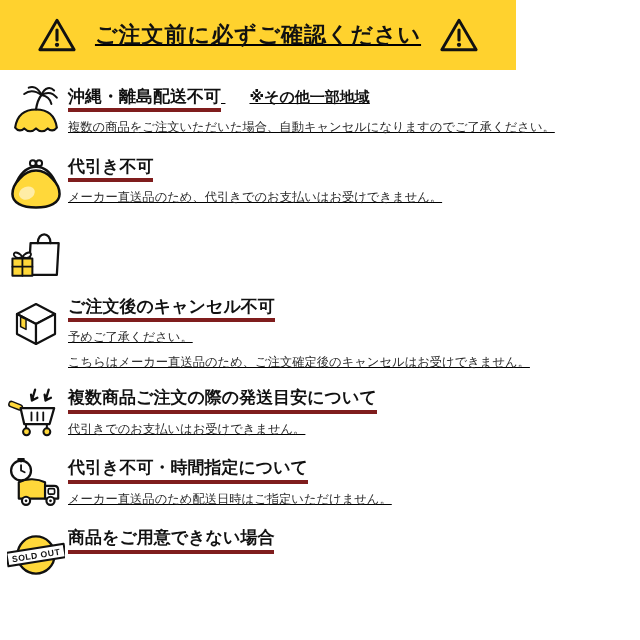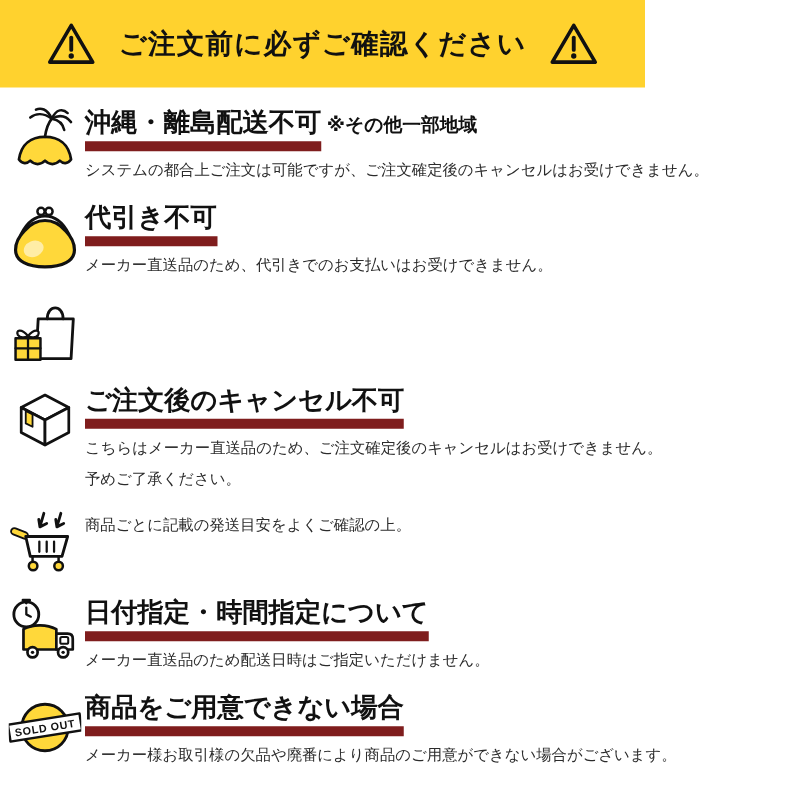--- a/index.html
+++ b/index.html
@@ -6,42 +6,42 @@
     --banner-bg:#ffd22e;
     --accent-yellow:#ffd83a;
     --title-color:#111111;
     --body-color:#2b2b2b;
   }
   html,body{margin:0;padding:0;}
   body{
     width:640px;height:640px;overflow:hidden;background:#ffffff;
     font-family:"Liberation Sans","DejaVu Sans",sans-serif;
   }
-  .page{width:516px;height:640px;position:relative;}
+  .page{width:516px;height:640px;position:relative;text-decoration:underline;}
   
   .banner{
     height:70px;background:var(--banner-bg);
     display:flex;align-items:center;justify-content:center;gap:18px;
   }
   .banner h1{
     margin:0;font-size:22px;font-weight:bold;color:#111;letter-spacing:1px;
   }
   .tri{width:40px;height:36px;display:block;}
   
   .content{padding:14px 2px 0 4px;display:flex;flex-direction:column;gap:11px;}
   .row{display:flex;align-items:flex-start;min-height:58px;}
   .icon-cell{width:64px;flex:0 0 64px;display:flex;justify-content:center;padding-top:1px;}
   .icon-cell svg{width:58px;height:58px;display:block;}
   .text-cell{flex:1;padding-top:2px;min-width:0;}
   .title-line{line-height:1.25;margin-bottom:3px;white-space:nowrap;}
   .title{
-    font-size:21px;font-weight:bold;color:var(--title-color);
-    border-bottom:8px solid #7f1d1d;padding-bottom:1px;display:inline-block;
-  }
-  .title-suffix{font-size:15px;font-weight:bold;color:var(--title-color);margin-left:0;}
+    font-size:17px;font-weight:bold;color:var(--title-color);
+    border-bottom:4px solid #7f1d1d;padding-bottom:1px;display:inline-block;
+  }
+  .title-suffix{font-size:15px;font-weight:bold;color:var(--title-color);margin-left:24px;}
   .body-line{
     font-size:12.3px;color:var(--body-color);line-height:2.0;white-space:nowrap;
   }
   
   .fy{fill:var(--accent-yellow);}
   .fw{fill:#ffffff;}
   .fn{fill:none;}
   .sk{stroke:#111;stroke-linecap:round;stroke-linejoin:round;}
   .hl{fill:rgba(255,255,255,0.55);}
   .sold-text{font-family:"Liberation Sans","DejaVu Sans",sans-serif;font-weight:bold;}
@@ -81,21 +81,21 @@
           <path class="fn sk" stroke-width="2.2" d="M38 11 C42 2 48 2 52 6"></path>
           <path class="fn sk" stroke-width="2.2" d="M38 11 C45 7 51 9 55 14"></path>
           <path class="fn sk" stroke-width="2.2" d="M38 11 C44 12 48 16 49 21"></path>
         </svg>
       </div>
       <div class="text-cell">
         <div class="title-line">
           <span class="title">沖縄・離島配送不可</span>
           <span class="title-suffix">※その他一部地域</span>
         </div>
-        <div class="body-line">システムの都合上ご注文は可能ですが、ご注文確定後のキャンセルはお受けできません。</div>
+        <div class="body-line">複数の商品をご注文いただいた場合、自動キャンセルになりますのでご了承ください。</div>
       </div>
     </div>
 
     <div class="row">
       <div class="icon-cell">
         <svg viewBox="0 0 64 64">
           <path class="fy sk" stroke-width="2.8" d="M14 26 C8 32 6 38 6 43 C6 53 17 58 32 58 C47 58 58 53 58 43 C58 38 56 32 50 26 C44 19 38 17 32 17 C26 17 20 19 14 26 Z"></path>
           <path class="fn sk" stroke-width="2.8" d="M11 29 C17 17 25 13 32 13 C39 13 47 17 53 29"></path>
           <circle class="fw sk" stroke-width="2.2" cx="28.5" cy="9" r="3.2"></circle>
           <circle class="fw sk" stroke-width="2.2" cx="35.5" cy="9" r="3.2"></circle>
@@ -129,80 +129,82 @@
           <path class="fw sk" stroke-width="2.4" d="M32 10 L53 21 L32 32 L11 21 Z"></path>
           <path class="fw sk" stroke-width="2.4" d="M11 21 L11 43 L32 54 L32 32 Z"></path>
           <path class="fw sk" stroke-width="2.4" d="M53 21 L53 43 L32 54 L32 32 Z"></path>
           <path class="fy sk" stroke-width="1.6" d="M15 24 L21 27 L21 38 L15 35 Z"></path>
         </svg>
       </div>
       <div class="text-cell">
         <div class="title-line">
           <span class="title">ご注文後のキャンセル不可</span>
         </div>
+        <div class="body-line">予めご了承ください。</div>
         <div class="body-line">こちらはメーカー直送品のため、ご注文確定後のキャンセルはお受けできません。</div>
-        <div class="body-line">予めご了承ください。</div>
       </div>
     </div>
 
     <div class="row">
       <div class="icon-cell">
         <svg viewBox="0 0 64 64">
           <path class="fn sk" stroke-width="7.5" d="M5 20 L14 23.5"></path>
           <path class="fn" stroke="var(--accent-yellow)" stroke-width="4.2" stroke-linecap="round" d="M5 20 L14 23.5"></path>
           <path class="fw sk" stroke-width="2.5" d="M15 24.5 L52 24.5 L47 42 L19 42 Z"></path>
           <path class="fn sk" stroke-width="2" d="M27 29 L27 38 M33.5 29 L33.5 38 M40 29 L40 38"></path>
           <path class="fn sk" stroke-width="2.2" d="M21 42 L21 47 M44 42 L44 47"></path>
           <circle class="fy sk" stroke-width="2.2" cx="21.5" cy="50.5" r="3.8"></circle>
           <circle class="fy sk" stroke-width="2.2" cx="44" cy="50.5" r="3.8"></circle>
           <path class="fn sk" stroke-width="2.5" d="M31 4 L27.5 16 M27.5 16 L26.5 9.5 M27.5 16 L33.5 13"></path>
           <path class="fn sk" stroke-width="2.5" d="M46 4 L42.5 16 M42.5 16 L41.5 9.5 M42.5 16 L48.5 13"></path>
         </svg>
       </div>
       <div class="text-cell">
-        <div class="body-line">商品ごとに記載の発送目安をよくご確認の上。</div>
+        <div class="title-line">
+          <span class="title">複数商品ご注文の際の発送目安について</span>
+        </div>
+        <div class="body-line">代引きでのお支払いはお受けできません。</div>
       </div>
     </div>
 
     <div class="row">
       <div class="icon-cell">
         <svg viewBox="0 0 64 64">
           <path class="fy sk" stroke-width="2.4" d="M13 29 C22 24 34 25 42 29 L42 47 L13 47 Z"></path>
           <path class="fw sk" stroke-width="2.4" d="M42 33 L52 33 C55 33 56.5 35 56.5 37.5 L56.5 47 L42 47 Z"></path>
           <rect class="fw sk" stroke-width="1.8" x="45.5" y="36" width="7" height="6" rx="1.5"></rect>
           <circle class="fw sk" stroke-width="2.4" cx="21" cy="49.5" r="4.5"></circle>
           <circle cx="21" cy="49.5" r="1.5" fill="#111"></circle>
           <circle class="fw sk" stroke-width="2.4" cx="48" cy="49.5" r="4.5"></circle>
           <circle cx="48" cy="49.5" r="1.5" fill="#111"></circle>
           <circle class="fw sk" stroke-width="2.5" cx="15.5" cy="16" r="11"></circle>
           <path class="fn sk" stroke-width="2.4" d="M12.5 3.5 L18.5 3.5 M15.5 3.5 L15.5 6"></path>
           <path class="fn sk" stroke-width="2" d="M15.5 16 L15.5 10 M15.5 16 L19.5 18"></path>
         </svg>
       </div>
       <div class="text-cell">
         <div class="title-line">
-          <span class="title">日付指定・時間指定について</span>
+          <span class="title">代引き不可・時間指定について</span>
         </div>
         <div class="body-line">メーカー直送品のため配送日時はご指定いただけません。</div>
       </div>
     </div>
 
     <div class="row">
       <div class="icon-cell">
         <svg viewBox="0 0 64 64">
           <circle class="fy sk" stroke-width="2.5" cx="32" cy="32" r="20.5"></circle>
           <g transform="rotate(-9 32 32)">
             <rect class="fw sk" stroke-width="2.2" x="0" y="24.5" width="64" height="15"></rect>
             <text class="sold-text" x="32" y="35.8" font-size="9.5" text-anchor="middle" letter-spacing="0.6" fill="#111">SOLD OUT</text>
           </g>
         </svg>
       </div>
       <div class="text-cell">
         <div class="title-line">
           <span class="title">商品をご用意できない場合</span>
         </div>
-        <div class="body-line">メーカー様お取引様の欠品や廃番により商品のご用意ができない場合がございます。</div>
 
       </div>
     </div>
 
   </div>
 </div>
 
 </body></html>

